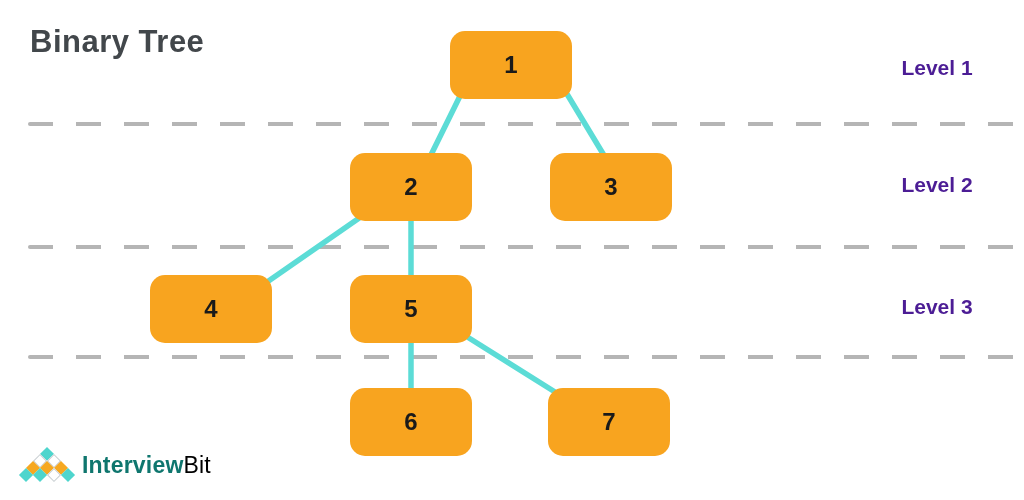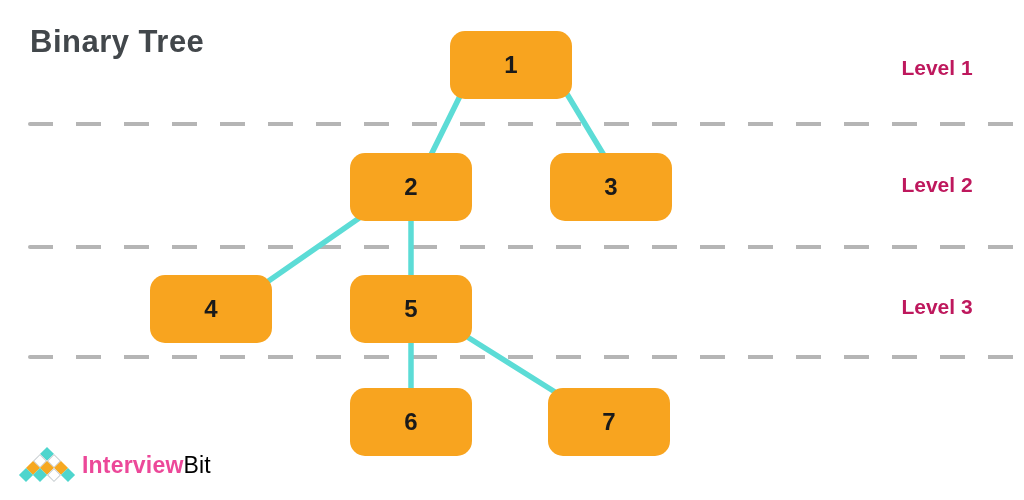--- a/index.html
+++ b/index.html
@@ -39,36 +39,36 @@
   .node-2 { left: 350px; top: 153px; }
   .node-3 { left: 550px; top: 153px; }
   .node-4 { left: 150px; top: 275px; }
   .node-5 { left: 350px; top: 275px; }
   .node-6 { left: 350px; top: 388px; }
   .node-7 { left: 548px; top: 388px; }
 
   
   .level-label {
     position: absolute; left: 867px; width: 140px; text-align: center;
-    font-size: 21px; font-weight: 700; color: #be185d; z-index: 4;
+    font-size: 21px; font-weight: 700; color: #4c1d95; z-index: 4;
   }
   .level-label-1 { top: 56px; }
   .level-label-2 { top: 173px; }
   .level-label-3 { top: 295px; }
   .level-label-4 { top: 397px; }
 
   
   .logo { position: absolute; left: 18px; top: 447px; display: flex; align-items: center; z-index: 4; }
   .pyramid { position: relative; width: 58px; height: 36px; }
   .diamond { position: absolute; width: 10px; height: 10px; transform: rotate(45deg); }
   .d-cyan   { background: #4ed5cd; }
   .d-orange { background: #f6a821; }
   .d-white  { background: #ffffff; border: 1px solid #c7cdd0; }
   .logo-text { margin-left: 6px; font-size: 23px; letter-spacing: 0.2px; white-space: nowrap; }
-  .logo-text .primary   { font-weight: 700; color: #ec4899; }
+  .logo-text .primary   { font-weight: 700; color: #0f766e; }
   .logo-text .secondary { font-weight: 400; color: #000000; }
 </style>
 </head>
 <body>
 
 <div class="canvas">
 
   <div class="page-title">Binary Tree</div>
 
   <div class="divider divider-1"></div>

